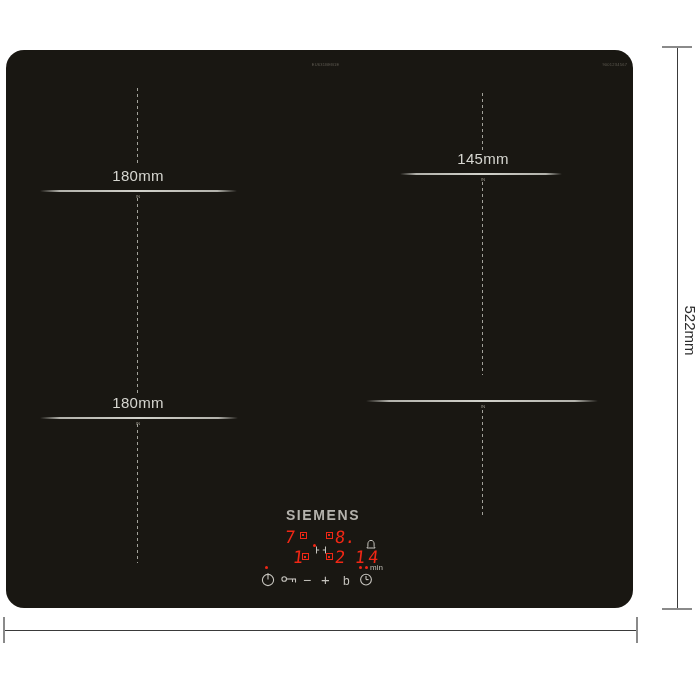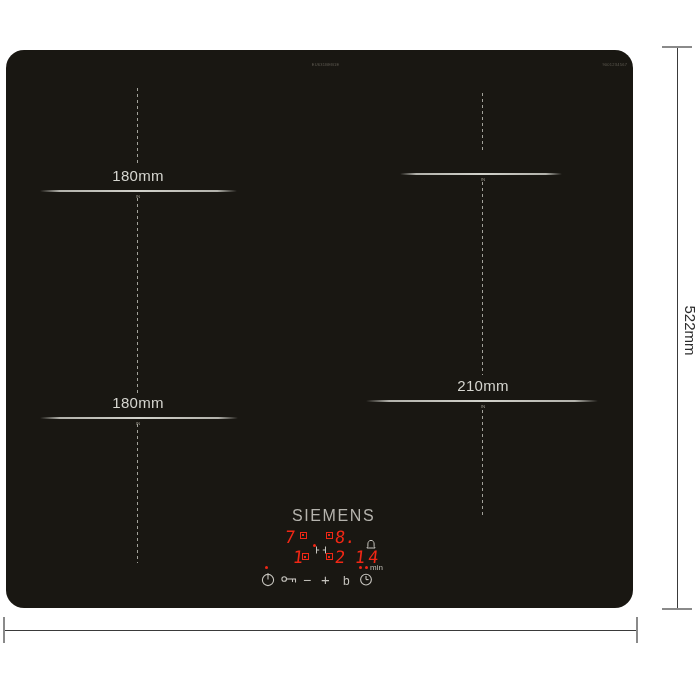--- a/index.html
+++ b/index.html
@@ -22,22 +22,22 @@
           transform:scale(.55);}
   
   .dim-h{position:absolute;height:1px;background:#3a3a3a;}
   .dim-v{position:absolute;width:1px;background:#3a3a3a;}
   .tick-v{position:absolute;width:2px;height:26px;background:#8a8a8a;}
   .tick-h{position:absolute;width:30px;height:2px;background:#8a8a8a;}
   .dimlabel{position:absolute;color:#2c2c2c;font-size:15px;text-align:center;}
   .rot90{transform:rotate(90deg);}
   
   .panel{position:absolute;left:255px;top:505px;width:145px;height:98px;}
-  .brand{position:absolute;left:37px;top:2px;width:80px;text-align:center;color:#b5b3ad;
-         font-size:16px;font-weight:normal;letter-spacing:1.6px;}
+  .brand{position:absolute;left:28px;top:2px;width:80px;text-align:center;color:#b5b3ad;
+         font-size:14px;font-weight:bold;letter-spacing:1.6px;}
   .seg{position:absolute;font-family:"DejaVu Sans Mono",monospace;font-size:17px;line-height:1;
        color:#f02715;transform:skewX(-7deg);}
   .seg.timer{letter-spacing:3px;}
   .zsq{position:absolute;width:7px;height:7px;border:1px solid #f02715;box-sizing:border-box;}
   .zsq i{position:absolute;width:2px;height:2px;background:#f02715;}
   .zsq i.tl{left:1px;top:1px;} .zsq i.bl{left:1px;bottom:1px;}
   .rdot{position:absolute;width:3px;height:3px;border-radius:50%;background:#f02715;}
   .minlbl{position:absolute;color:#bdbbb4;font-size:8px;}
   .boost{position:absolute;color:#c6c4be;font-size:12px;line-height:1;}
   .icon{position:absolute;}
@@ -53,30 +53,30 @@
   <div class="tinycode" style="left:298px;top:60px;">EU631BEB1E</div>
   <div class="tinycode" style="left:590px;top:60px;">9001234567</div>
 
   <div class="vdash" style="left:137px;top:88px;height:78px;"></div>
   <div class="zlabel" style="left:76px;top:167px;">180mm</div>
   <div class="hline" style="left:40px;top:190px;width:197px;"></div>
   <div class="inmark" style="left:125px;top:192px;">IN</div>
   <div class="vdash" style="left:137px;top:198px;height:195px;"></div>
 
   <div class="vdash" style="left:482px;top:93px;height:57px;"></div>
+  <div class="zlabel" style="left:421px;top:150px;">145mm</div>
   <div class="hline" style="left:400px;top:173px;width:162px;"></div>
   <div class="inmark" style="left:470px;top:175px;">IN</div>
   <div class="vdash" style="left:482px;top:182px;height:193px;"></div>
 
   <div class="zlabel" style="left:76px;top:394px;">180mm</div>
   <div class="hline" style="left:40px;top:417px;width:198px;"></div>
   <div class="inmark" style="left:125px;top:419px;">IN</div>
   <div class="vdash" style="left:137px;top:424px;height:139px;"></div>
 
-  <div class="zlabel" style="left:421px;top:377px;">210mm</div>
   <div class="hline" style="left:366px;top:400px;width:232px;"></div>
   <div class="inmark" style="left:470px;top:402px;">IN</div>
   <div class="vdash" style="left:482px;top:410px;height:107px;"></div>
 
   <div class="panel">
     <div class="brand">SIEMENS</div>
 
     <div class="seg" style="left:30px;top:24px;">7</div>
     <div class="zsq" style="left:45px;top:27px;">
         <i class="tl"></i>

